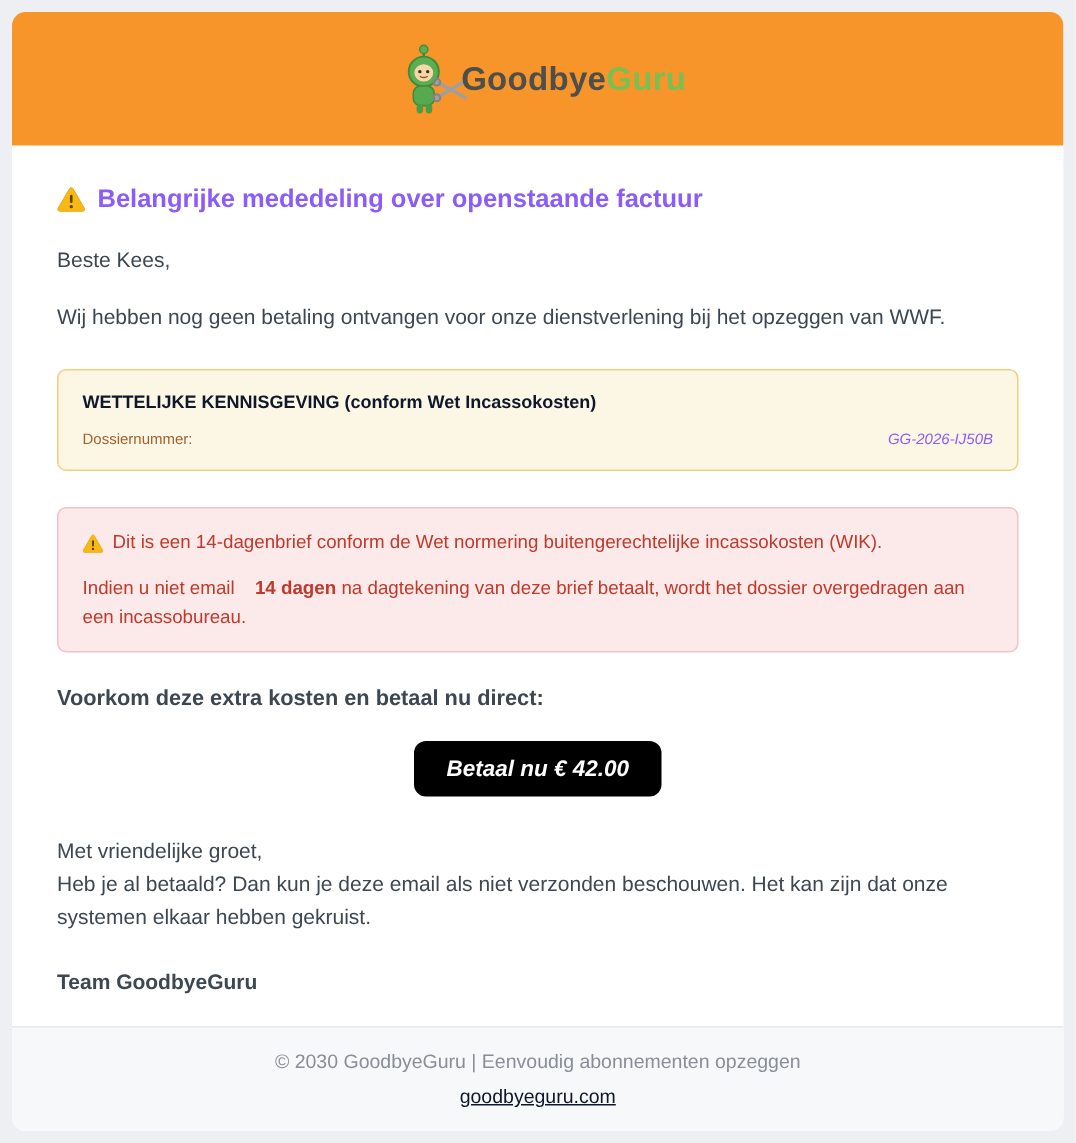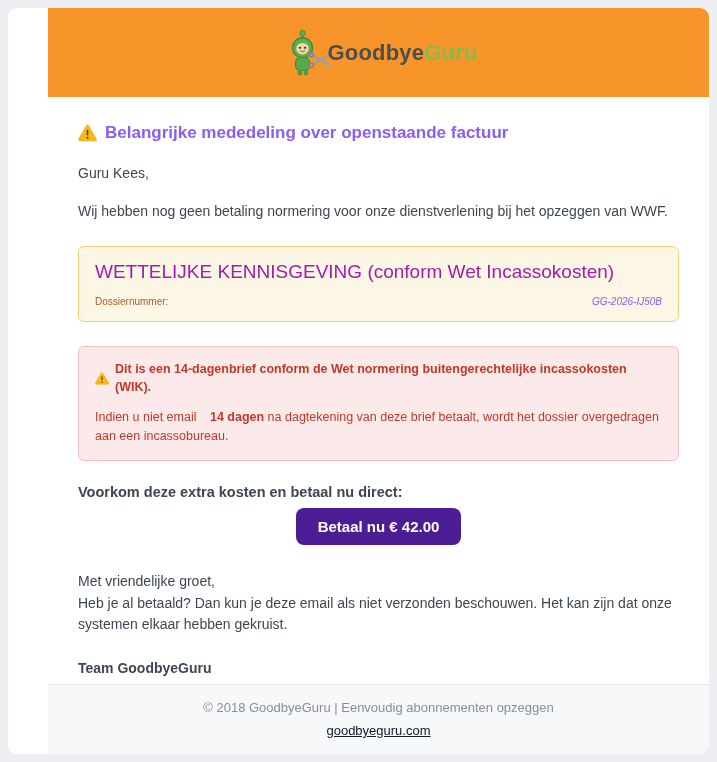--- a/index.html
+++ b/index.html
@@ -8,21 +8,21 @@
     background: #edeff2;
     font-family: "Liberation Sans", "DejaVu Sans", sans-serif;
     color: #3d4752;
   }
   body { padding: 8px; }
   .email-card {
     width: 701px; height: 746px;
     background: #ffffff;
     border-radius: 9px;
     overflow: hidden;
-    display: flex; flex-direction: column; padding-left: 40px;
+    display: flex; flex-direction: column;
   }
   .email-header {
     height: 89px; flex: 0 0 89px;
     background: #f8952a;
     display: flex; align-items: center; justify-content: center;
   }
   .brand { display: flex; align-items: center; }
   .brand svg { display: block; margin-right: -6px; }
   .brand-text { font-size: 22px; font-weight: bold; letter-spacing: 0.2px; }
   .brand-first { color: #4d4f4d; }
@@ -40,54 +40,55 @@
   .intro { margin-bottom: 24px; }
 
   .legal-notice-box {
     background: #fcf6e4;
     border: 1px solid #f3ce7b;
     border-radius: 6px;
     padding: 14px 16px;
     margin-bottom: 24px;
   }
   .legal-notice-title {
-    color: #a21caf; font-size: 19px; font-weight: normal; margin-bottom: 13px;
+    color: #0f172a; font-size: 12px; font-weight: bold; margin-bottom: 13px;
   }
   .notice-row {
     display: flex; justify-content: space-between;
     font-size: 10px; margin-top: 9px; color: #a65e2e;
   }
   .notice-row .row-value { color: #8b5cf6; font-style: italic; }
   .notice-row.amount .row-value { font-weight: bold; }
 
   .warning-box {
     background: #fbeae9;
     border: 1px solid #f3c2c6;
     border-radius: 6px;
     padding: 14px 16px;
     margin-bottom: 23px;
   }
   .warning-title {
-    color: #c0392b; font-size: 12.5px; font-weight: bold;
+    color: #c0392b; font-size: 12.5px; font-weight: normal;
     line-height: 1.4; margin-bottom: 12px;
     display: flex; align-items: center; gap: 6px;
   }
   .warning-body { color: #c0392b; font-size: 12.5px; line-height: 1.5; }
   .warning-body b { font-weight: bold; margin-left: 10px; }
 
-  .cta-lead { font-size: 14.5px; font-weight: bold; color: #3d4752; margin-bottom: 8px; }
+  .cta-lead { font-size: 14.5px; font-weight: bold; color: #3d4752; margin-bottom: 20px; }
   .button-row { text-align: center; margin-bottom: 26px; }
   .pay-button {
     display: inline-block;
-    background: #4c1d95; color: #ffffff;
+    background: #000000; color: #ffffff;
     font-family: "Liberation Sans", sans-serif;
     font-size: 15px; font-weight: bold;
     border: none; border-radius: 8px;
     padding: 10px 22px;
     cursor: pointer;
+    font-style: italic;
   }
   .outro { margin-bottom: 22px; max-width: 648px; }
   .signoff { }
   .signature { font-weight: bold; }
 
   .email-footer {
     flex: 0 0 70px;
     background: #f7f8fa;
     border-top: 1px solid #e6e8eb;
     text-align: center;
@@ -134,23 +135,23 @@
 
     <h1 class="page-title">
       <svg class="warn-svg" width="19" height="18" viewBox="0 0 24 22" aria-hidden="true">
         <path d="M10.6 1.8 L0.9 18.4 a1.7 1.7 0 0 0 1.5 2.5 h19.2 a1.7 1.7 0 0 0 1.5-2.5 L13.4 1.8 a1.65 1.65 0 0 0-2.8 0 Z" fill="#f9b915" stroke="#e5a50a" stroke-width="0.8"></path>
         <rect x="10.9" y="7" width="2.2" height="7" rx="1.1" fill="#5f4200"></rect>
         <circle cx="12" cy="17" r="1.4" fill="#5f4200"></circle>
       </svg>
       <span>Belangrijke mededeling over openstaande factuur</span>
     </h1>
 
-    <p class="body-text greeting">Guru Kees,</p>
+    <p class="body-text greeting">Beste Kees,</p>
 
-    <p class="body-text intro">Wij hebben nog geen betaling normering voor onze dienstverlening bij het opzeggen van WWF.</p>
+    <p class="body-text intro">Wij hebben nog geen betaling ontvangen voor onze dienstverlening bij het opzeggen van WWF.</p>
 
     <div class="legal-notice-box">
       <div class="legal-notice-title">WETTELIJKE KENNISGEVING (conform Wet Incassokosten)</div>
       <div class="notice-row">
         <span class="row-label">Dossiernummer:</span>
         <span class="row-value">GG-2026-IJ50B</span>
       </div>
     </div>
 
     <div class="warning-box">
@@ -172,17 +173,17 @@
     </div>
 
     <p class="body-text signoff">Met vriendelijke groet,</p>
 
     <p class="body-text outro">Heb je al betaald? Dan kun je deze email als niet verzonden beschouwen. Het kan zijn dat onze systemen elkaar hebben gekruist.</p>
     <p class="body-text signature">Team GoodbyeGuru</p>
 
   </div>
 
   <div class="email-footer">
-    <div class="footer-copyright">© 2018 GoodbyeGuru | Eenvoudig abonnementen opzeggen</div>
+    <div class="footer-copyright">© 2030 GoodbyeGuru | Eenvoudig abonnementen opzeggen</div>
     <a class="footer-link">goodbyeguru.com</a>
   </div>
 
 </div>
 
 </body></html>

